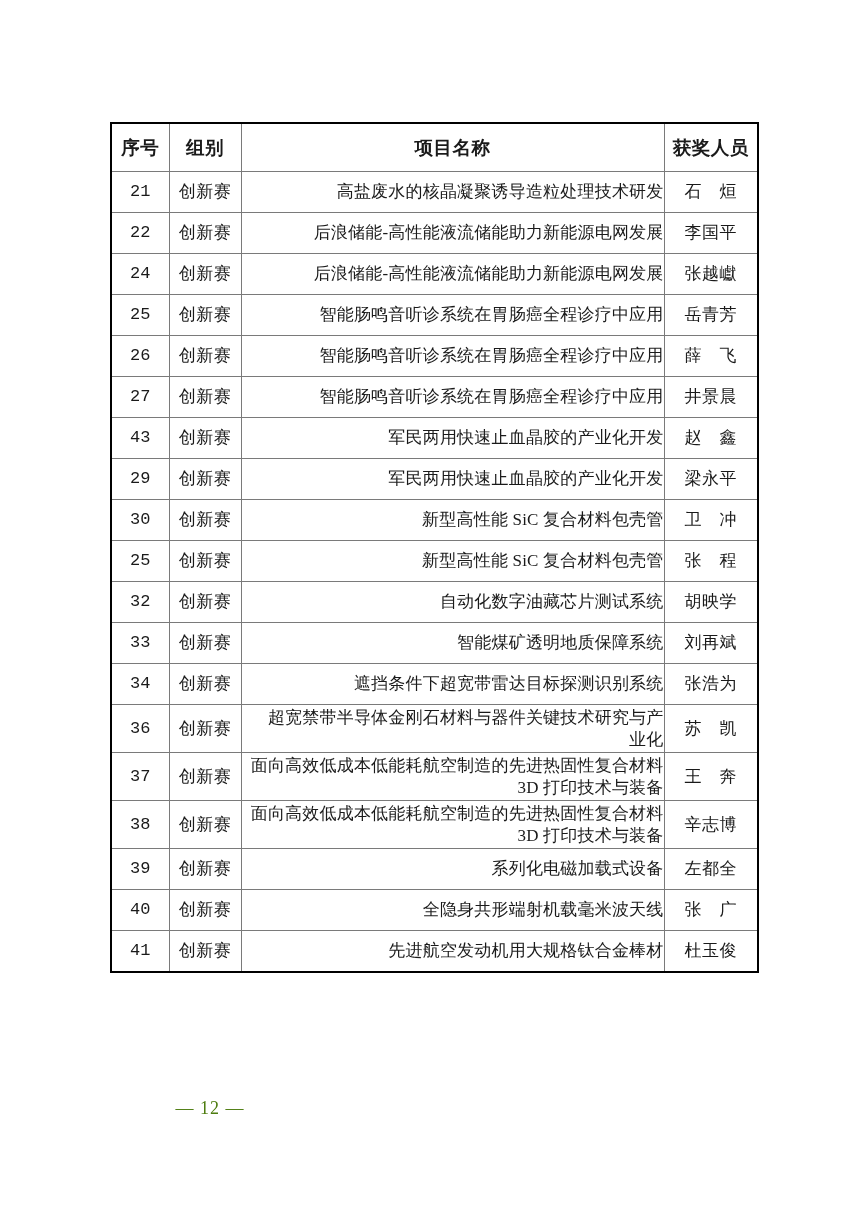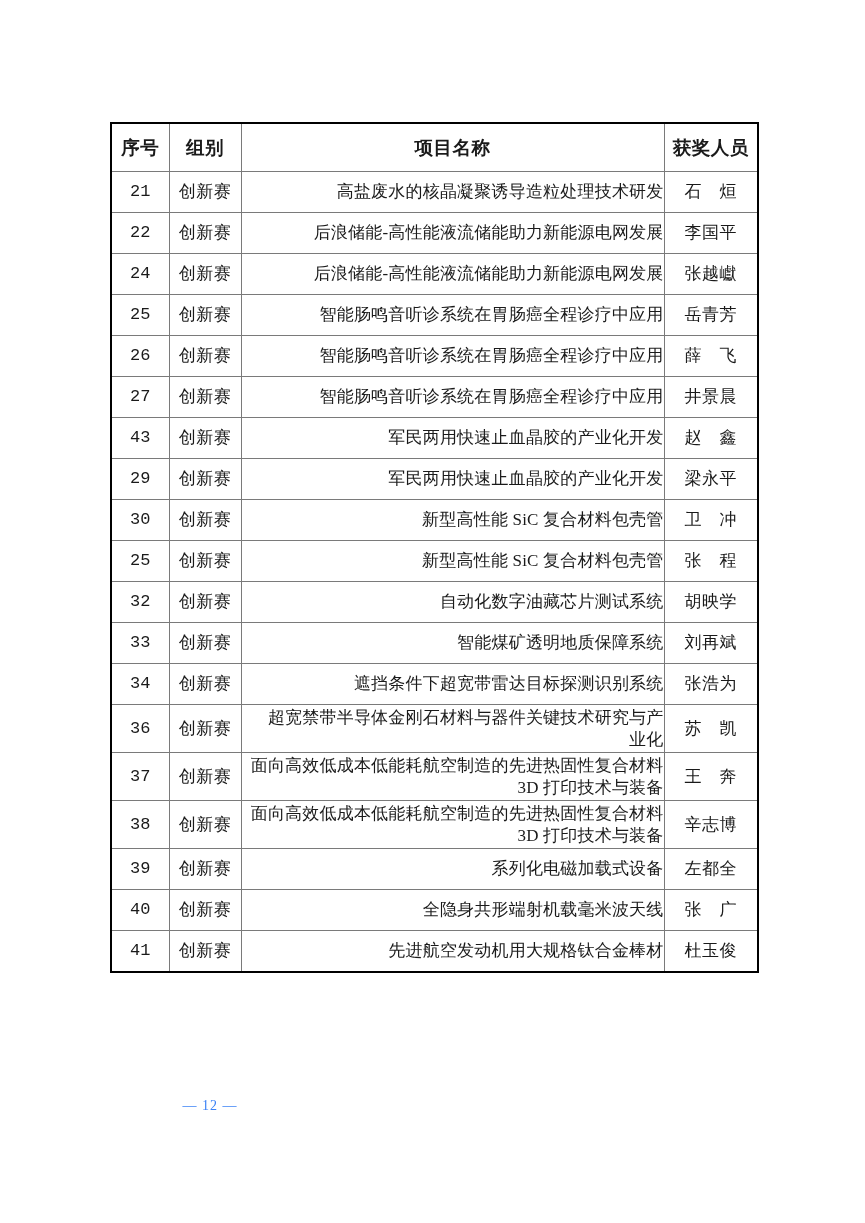--- a/index.html
+++ b/index.html
@@ -96,23 +96,23 @@
     white-space: pre;
     margin-left: 48px;
   }
 
   #page-number {
     position: absolute;
     left: 0;
     top: 1098px;
     width: 420px;
     text-align: center;
-    font-size: 14px;
+    font-size: 18px;
     font-family: "Liberation Serif", "DejaVu Serif", serif;
-    color: #3b82f6;
+    color: #4d7c0f;
     letter-spacing: 1px;
   }
 </style>
 </head>
 <body>
 
 <div id="page">
 
   <table id="award-table">
     <colgroup>

